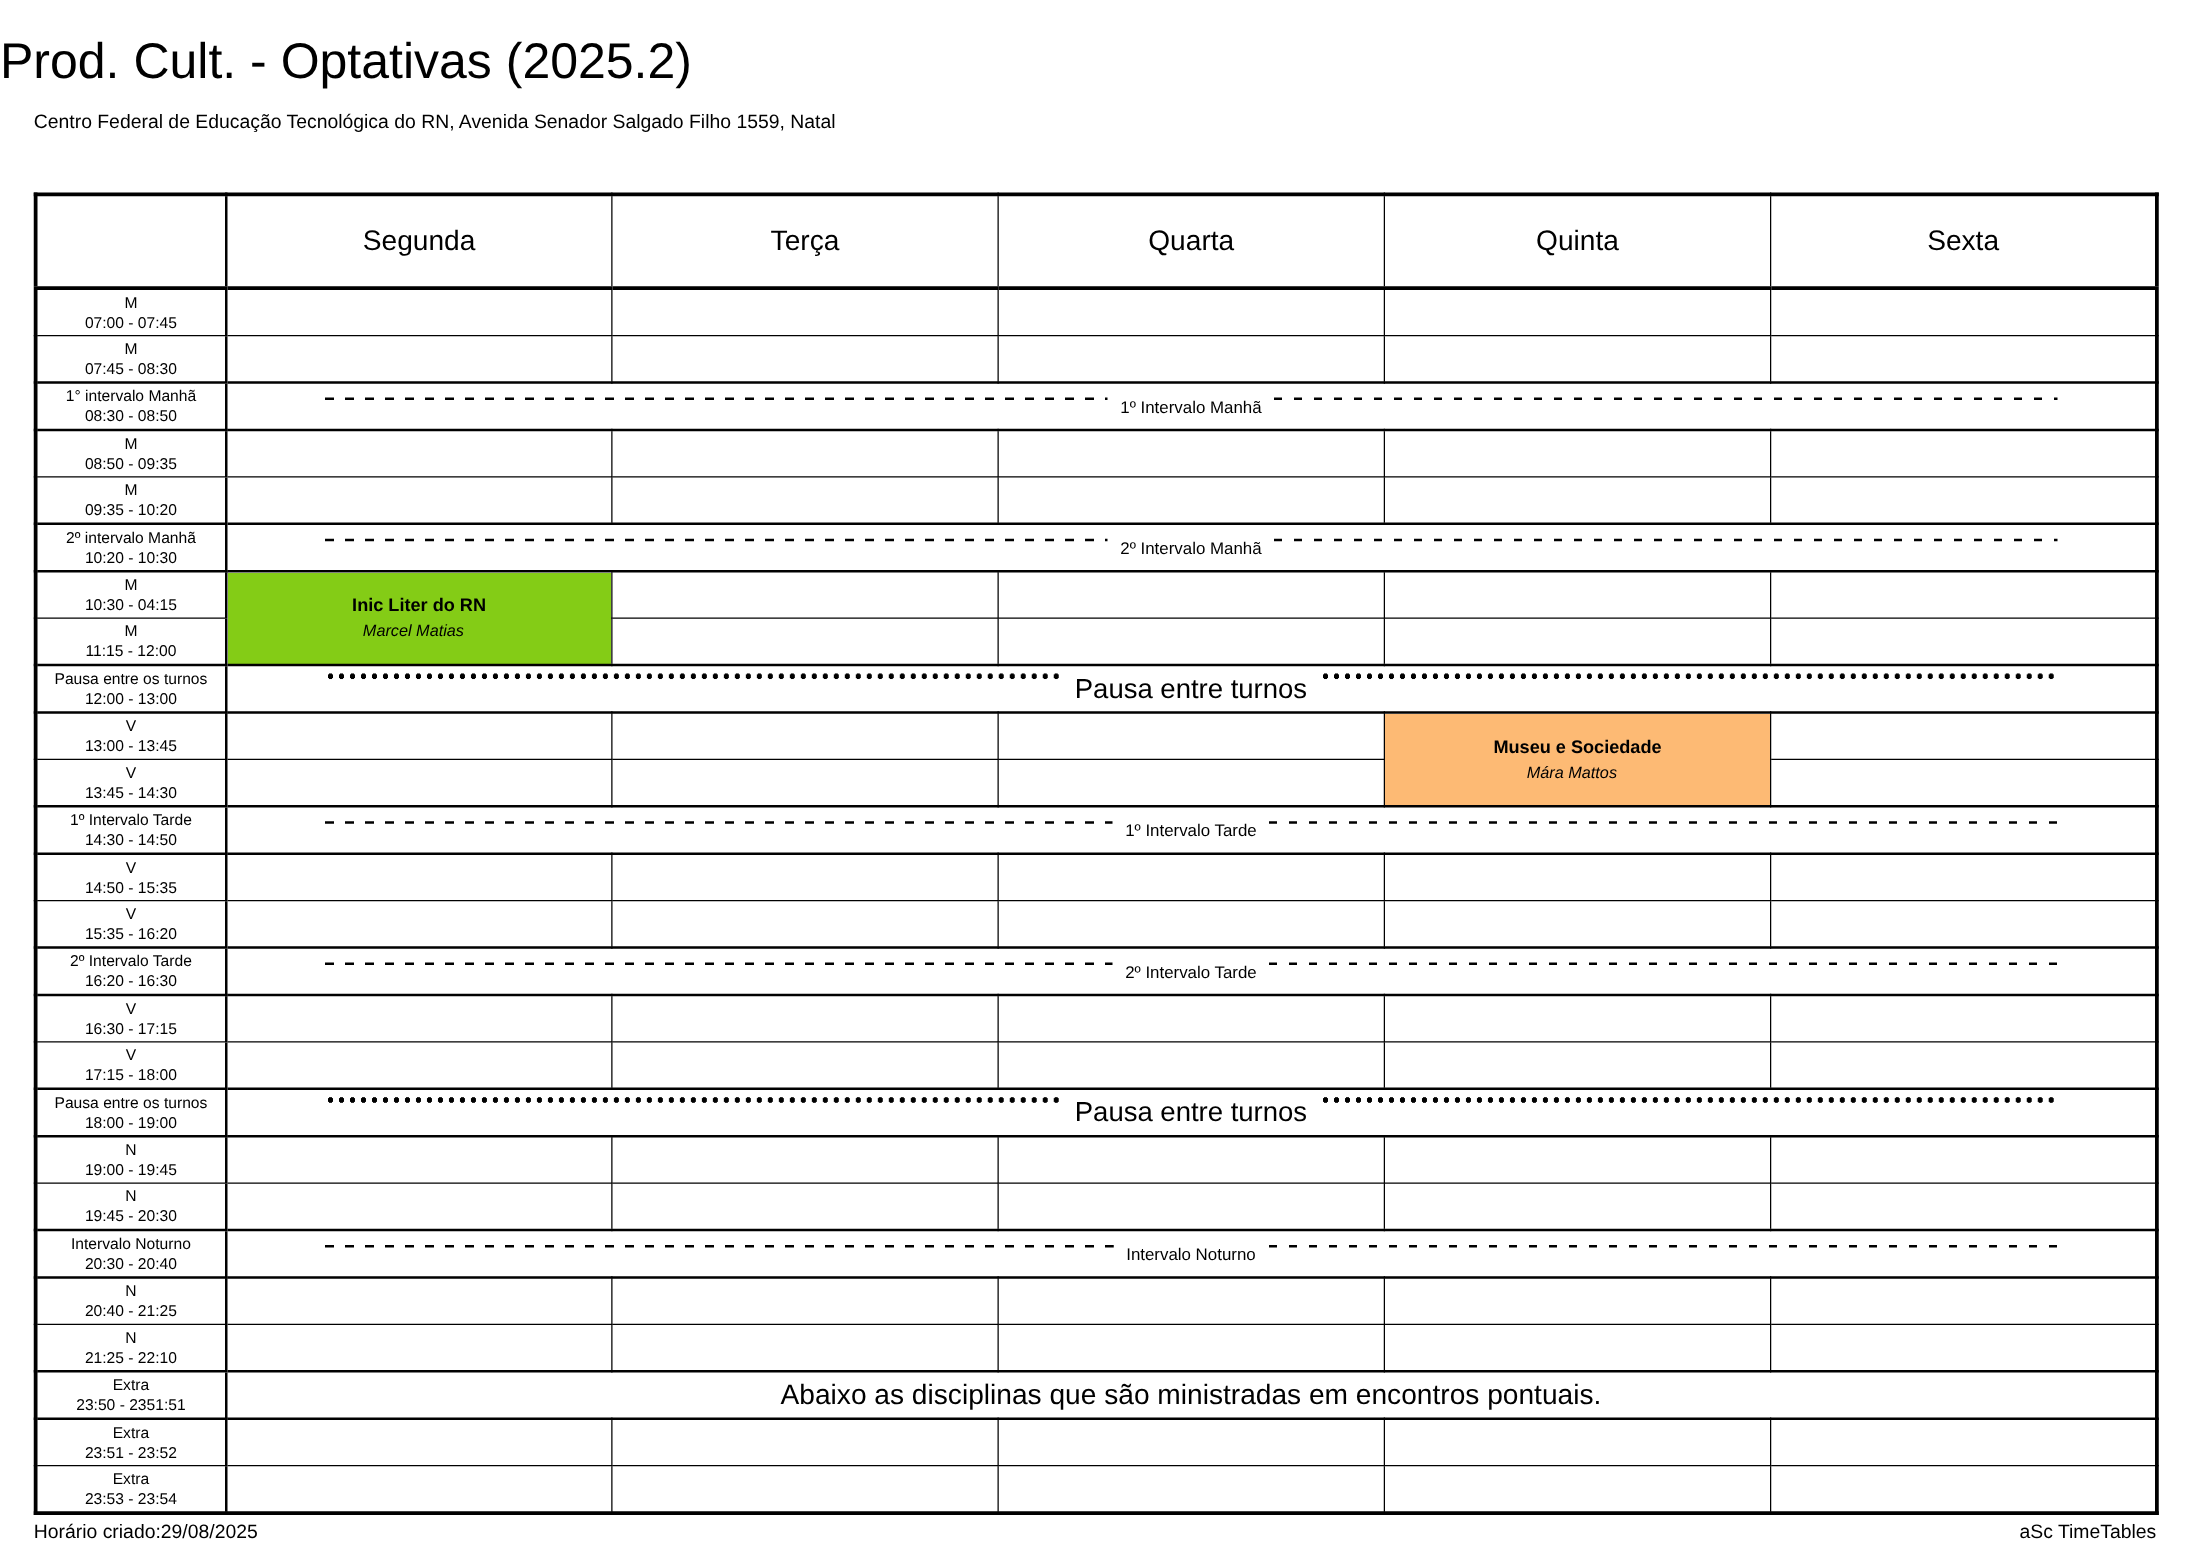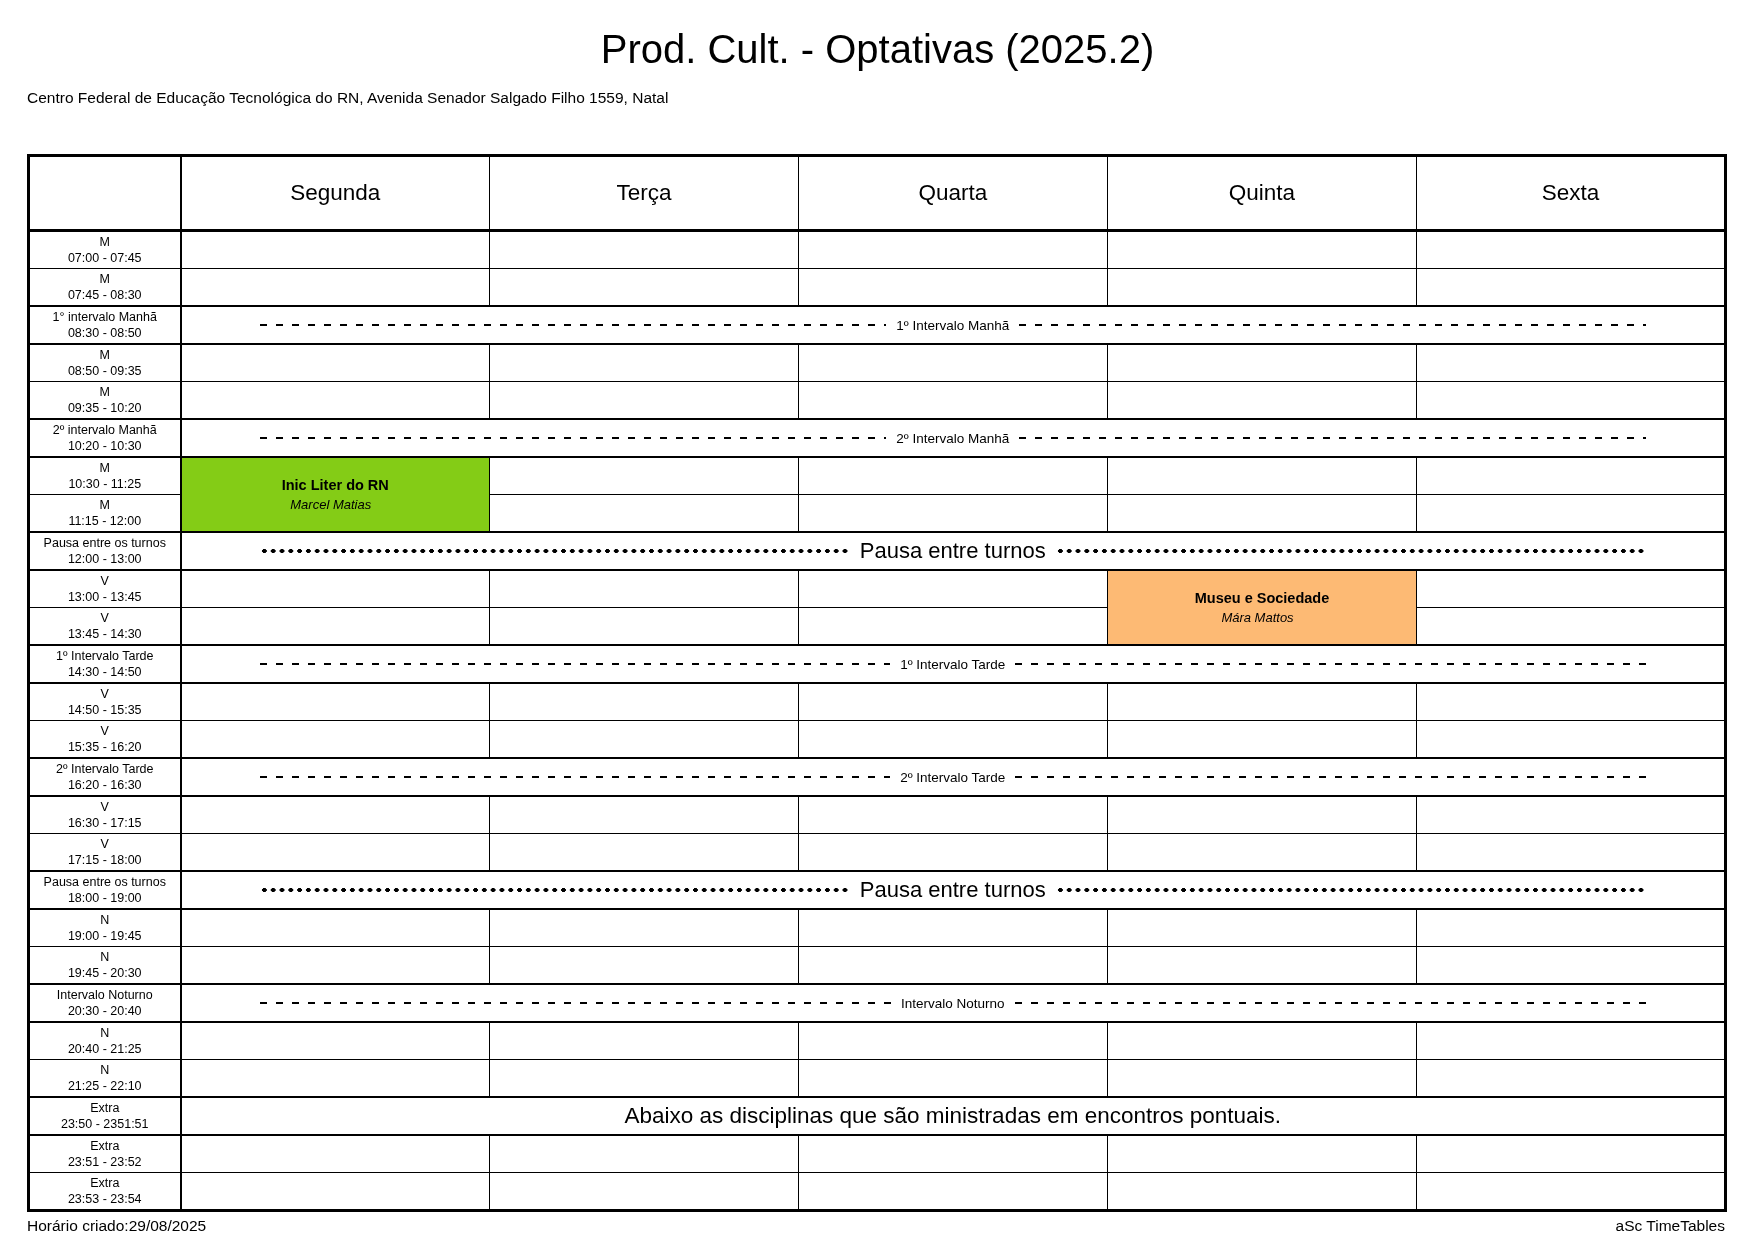--- a/index.html
+++ b/index.html
@@ -1,33 +1,33 @@
 <!DOCTYPE html>
 <html lang="pt"><head>
 <meta charset="utf-8">
 <style>
   html,body{margin:0;padding:0;background:#fff;}
   body{font-family:"Liberation Sans","DejaVu Sans",sans-serif;color:#000;}
   .page{position:relative;width:1755px;height:1241px;background:#fff;overflow:hidden;}
 
-  .title{margin:26px 0 0 0;text-align:center;font-size:40px;font-weight:400;line-height:1.15;}
+  .title{margin:26px 0 0 0;font-size:40px;font-weight:400;line-height:1.15;}
   .subtitle{margin:17px 0 7px 27px;font-size:15.5px;font-weight:400;}
 
   table.tt{border-collapse:collapse;table-layout:fixed;width:1698px;margin-left:27px;
            border:3px solid #000;margin-top:47px;}
   .tt th,.tt td{border:1px solid #000;padding:0;vertical-align:middle;text-align:center;
                 font-weight:400;overflow:hidden;}
   .tt thead th{height:72px;font-size:22.5px;border-bottom:3px solid #000;}
   .tt tbody th,.tt tbody td{height:36px;}
   .tc{border-right:2px solid #000 !important;}
   .tc .l1,.tc .l2{font-size:12.5px;line-height:1.28;white-space:nowrap;}
   tr.thick > th, tr.thick > td{border-top:2px solid #000;border-bottom:2px solid #000;}
 
   .merge{border-left:1px solid #000;}
-  .lead-row{display:flex;align-items:center;padding:0 78px;width:auto;}
+  .lead-row{display:flex;padding:0 78px;width:auto;}
   .dash{flex:1;height:2px;
         background:repeating-linear-gradient(90deg,#000 0 7px,transparent 7px 16px);}
   .dotlead{flex:1;height:6px;background-image:radial-gradient(circle 2.4px at center,#000 98%,transparent 100%);
         background-size:8.8px 6px;background-repeat:repeat-x;background-position:left center;}
   .mid{padding:0 10px;font-size:13.5px;white-space:nowrap;}
   .pauseRow .mid{font-size:22px;}
   .note-text{font-size:22.5px;}
 
   .lesson{padding:0;}
   .lesson-inner{display:flex;flex-direction:column;justify-content:center;height:100%;}
@@ -138,21 +138,21 @@
             <span class="dash"></span>
             <span class="mid">2º Intervalo Manhã</span>
             <span class="dash"></span>
           </div>
         </td>
       </tr>
 
       <tr>
         <th class="tc">
           <div class="l1">M</div>
-          <div class="l2">10:30 - 11:25</div>
+          <div class="l2">10:30 - 04:15</div>
         </th>
         <td class="lesson" rowspan="2" style="background-color: #84cc16;">
           <div class="lesson-inner">
             <div class="subject">Inic Liter do RN</div>
             <div class="teacher">Marcel Matias</div>
           </div>
         </td>
         <td></td>
         <td></td>
         <td></td>

